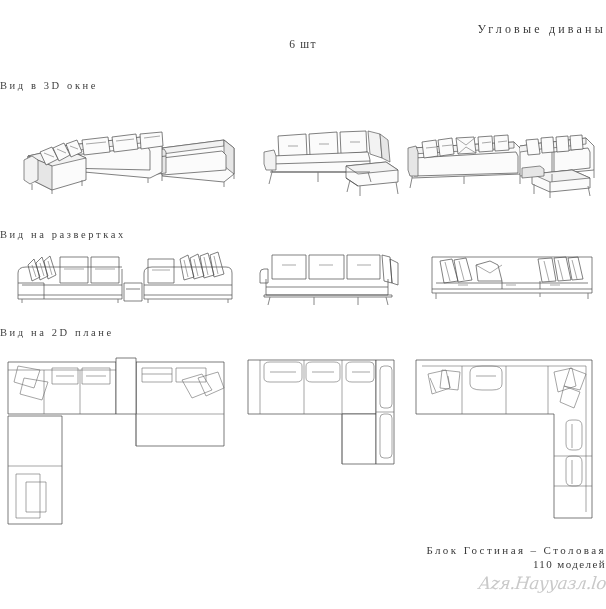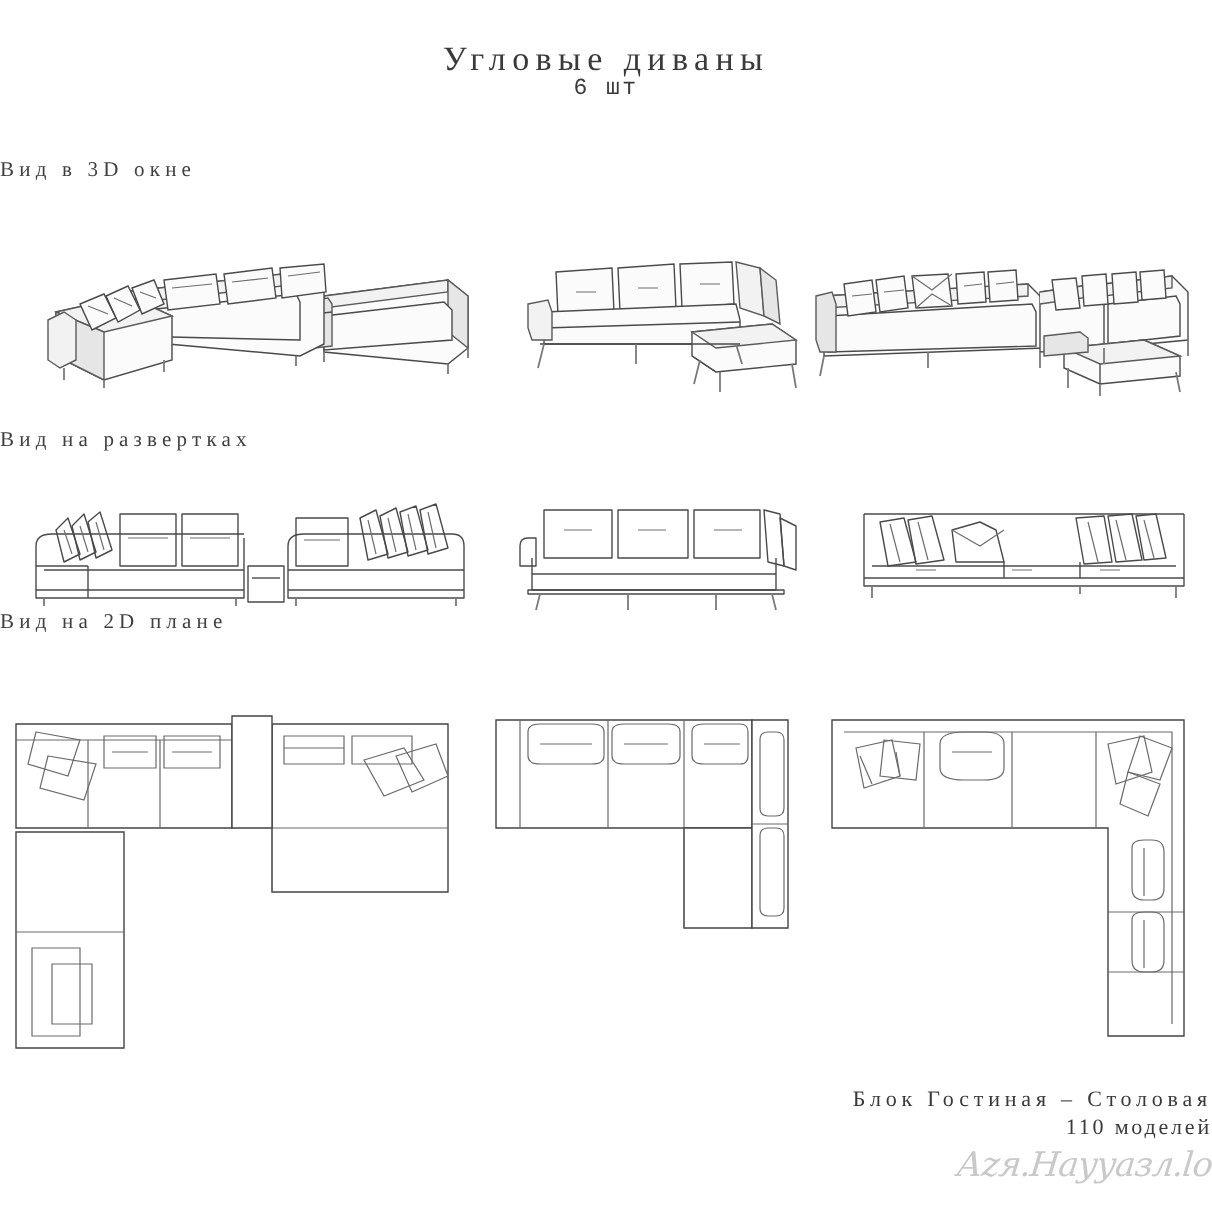--- a/index.html
+++ b/index.html
@@ -7,35 +7,35 @@
     width:606px;height:609px;
     background:#ffffff;
     font-family:"Liberation Serif", "DejaVu Serif", serif;
     overflow:hidden;
     position:relative;
   }
   .sheet{position:relative;width:606px;height:609px;}
 
   .title-block{position:absolute;left:0;top:22px;width:606px;text-align:center;}
   .title-main{
-    font-size:17px;color:#3a3a3a;letter-spacing:3.2px;
-    line-height:15px;white-space:nowrap;
+    font-size:12px;color:#3a3a3a;letter-spacing:3.2px;
+    line-height:15px;white-space:nowrap;text-align:right;
   }
   .title-sub{
     font-size:11.5px;color:#3a3a3a;letter-spacing:1.2px;
-    line-height:15px;white-space:nowrap;font-family:Liberation Mono, monospace;
+    line-height:15px;white-space:nowrap;
   }
 
   .section-head{
     position:absolute;left:0;width:606px;text-align:left;
     font-size:10.5px;color:#3f3f3f;letter-spacing:2.6px;white-space:nowrap;
   }
   .sh-3d{top:80px;}
-  .sh-elev{top:215px;}
-  .sh-plan{top:306px;}
+  .sh-elev{top:229px;}
+  .sh-plan{top:327px;}
 
   .footer-block{position:absolute;left:0;top:543px;width:606px;text-align:right;}
   .footer-line1{font-size:11px;color:#3a3a3a;letter-spacing:2.4px;line-height:14px;white-space:nowrap;}
   .footer-line2{font-size:11px;color:#3a3a3a;letter-spacing:1.4px;line-height:14px;white-space:nowrap;margin-left:44px;}
   .signature{
     margin-top:2px;font-size:17px;color:#c9c9c9;
     font-family:"DejaVu Serif", serif;font-style:italic;
     letter-spacing:-0.5px;transform:skewX(-6deg);
   }
 

